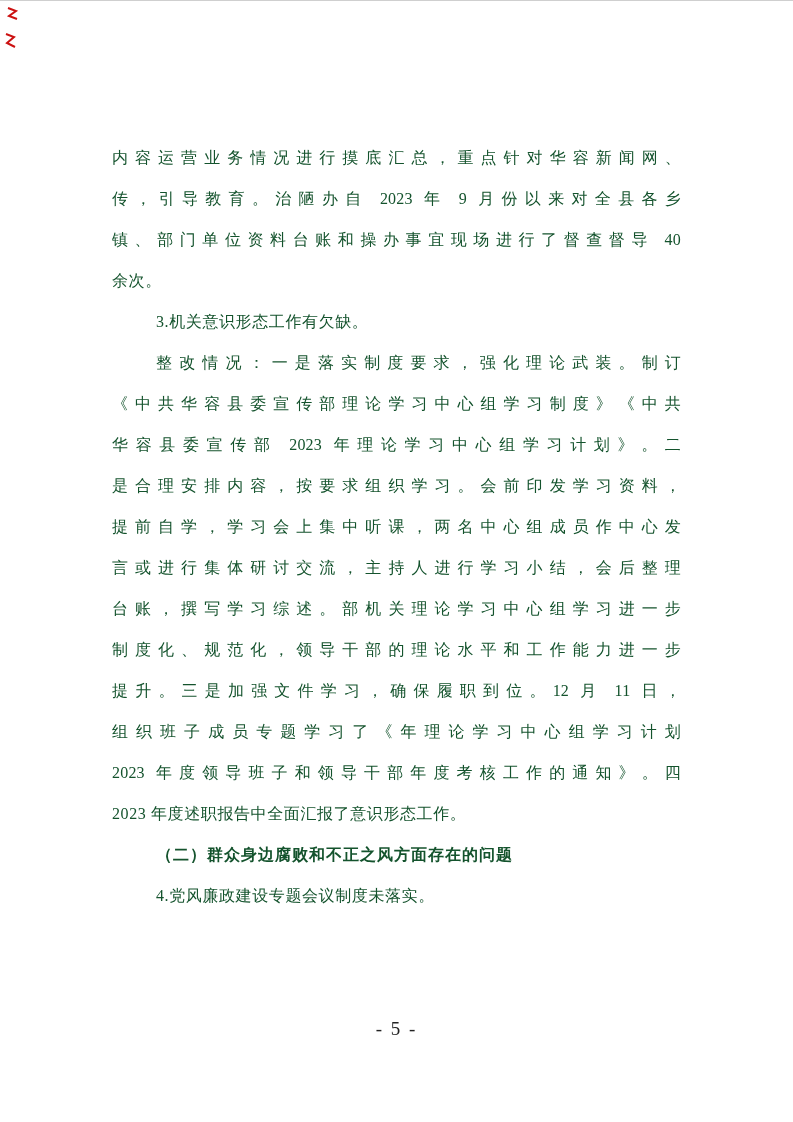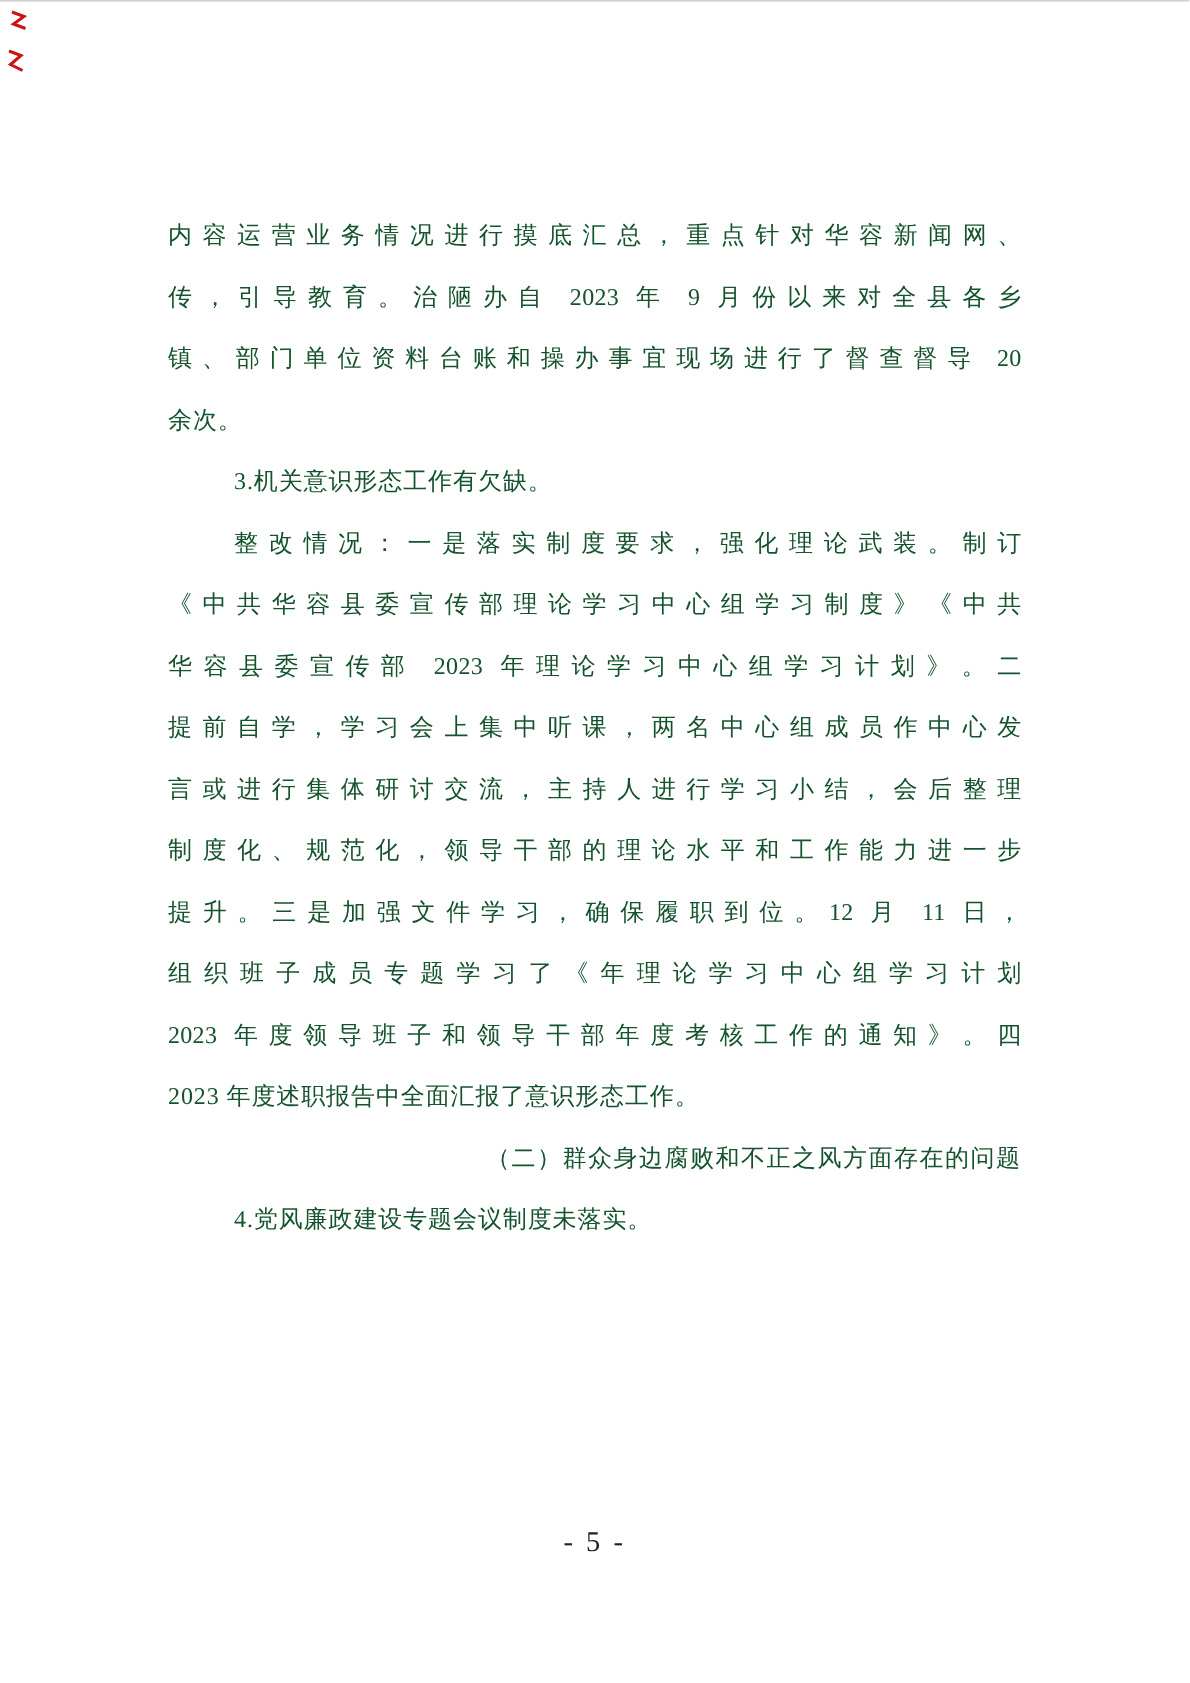--- a/index.html
+++ b/index.html
@@ -27,21 +27,21 @@
     color:#14532d;
   }
   .line.j{
     white-space:normal;
     text-align:justify;
     text-align-last:justify;
     text-justify:inter-ideograph;
     letter-spacing:0.2px;
   }
   .line.indent{padding-left:44px;}
-  .line.heading{font-weight:normal;letter-spacing:1px;text-align:right;}
+  .line.heading{font-weight:bold;letter-spacing:1px;}
   .pagenum{
     position:absolute;
     left:0;top:1014px;width:793px;
     text-align:center;
     font-size:19px;
     line-height:28px;
     letter-spacing:2px;
     color:#222222;
   }
 </style>
@@ -51,28 +51,30 @@
 <div class="page">
 
   <svg class="red-marks" viewBox="0 0 28 56" xmlns="http://www.w3.org/2000/svg">
     <path d="M6 4 L14 7 L7 12 L15 15" fill="none" stroke="#cc1111" stroke-width="2"></path>
     <path d="M4 30 L12 33 L5 39 L13 43" fill="none" stroke="#cc1111" stroke-width="2"></path>
   </svg>
 
   <div class="textblock">
       <div class="line j">内容运营业务情况进行摸底汇总，重点针对华容新闻网、</div>
       <div class="line j">传，引导教育。治陋办自 2023 年 9 月份以来对全县各乡</div>
-      <div class="line j">镇、部门单位资料台账和操办事宜现场进行了督查督导 20</div>
+      <div class="line j">镇、部门单位资料台账和操办事宜现场进行了督查督导 40</div>
       <div class="line">余次。</div>
       <div class="line indent">3.机关意识形态工作有欠缺。</div>
       <div class="line j indent">整改情况：一是落实制度要求，强化理论武装。制订</div>
       <div class="line j">《中共华容县委宣传部理论学习中心组学习制度》《中共</div>
       <div class="line j">华容县委宣传部 2023 年理论学习中心组学习计划》。二</div>
+      <div class="line j">是合理安排内容，按要求组织学习。会前印发学习资料，</div>
       <div class="line j">提前自学，学习会上集中听课，两名中心组成员作中心发</div>
       <div class="line j">言或进行集体研讨交流，主持人进行学习小结，会后整理</div>
+      <div class="line j">台账，撰写学习综述。部机关理论学习中心组学习进一步</div>
       <div class="line j">制度化、规范化，领导干部的理论水平和工作能力进一步</div>
       <div class="line j">提升。三是加强文件学习，确保履职到位。12 月 11 日，</div>
       <div class="line j">组织班子成员专题学习了《年理论学习中心组学习计划</div>
       <div class="line j">2023 年度领导班子和领导干部年度考核工作的通知》。四</div>
       <div class="line">2023 年度述职报告中全面汇报了意识形态工作。</div>
       <div class="line indent heading">（二）群众身边腐败和不正之风方面存在的问题</div>
       <div class="line indent">4.党风廉政建设专题会议制度未落实。</div>
     </div>
 
   <div class="pagenum">- 5 -</div>

